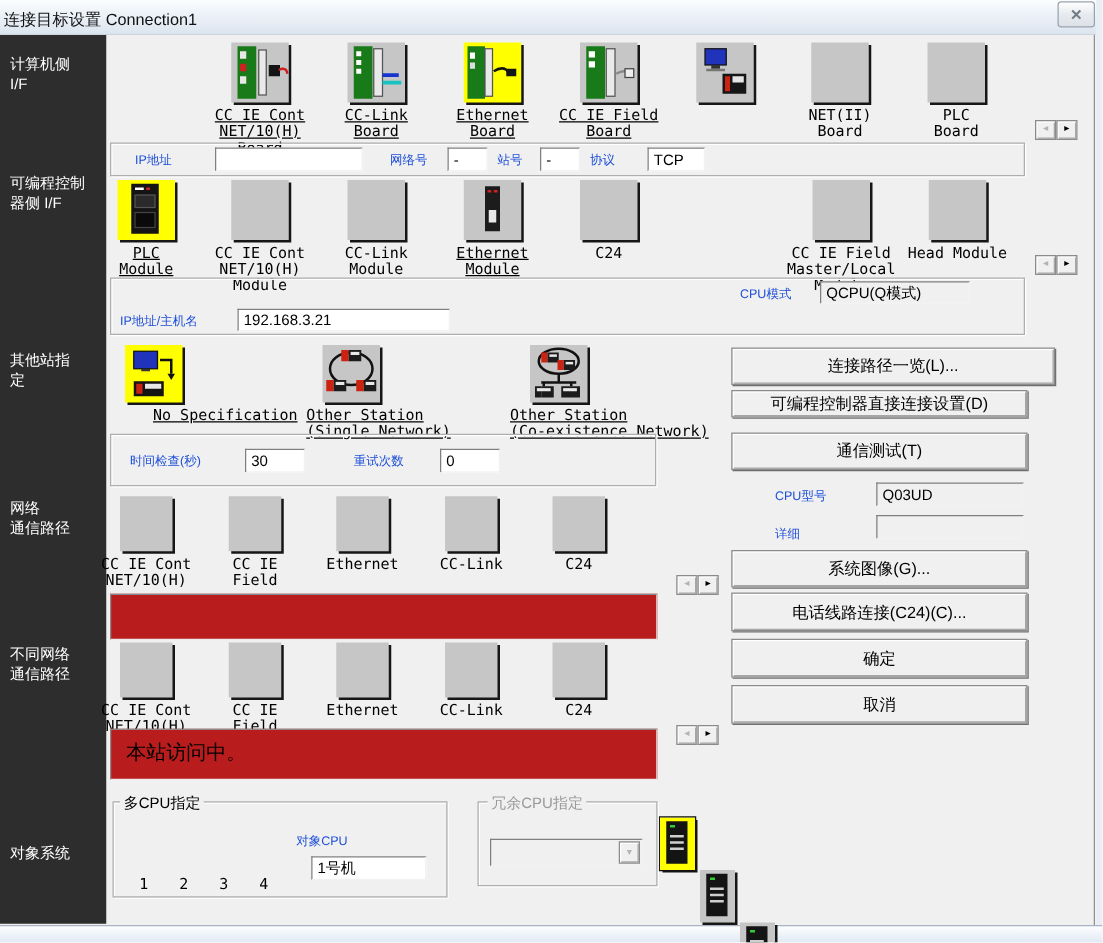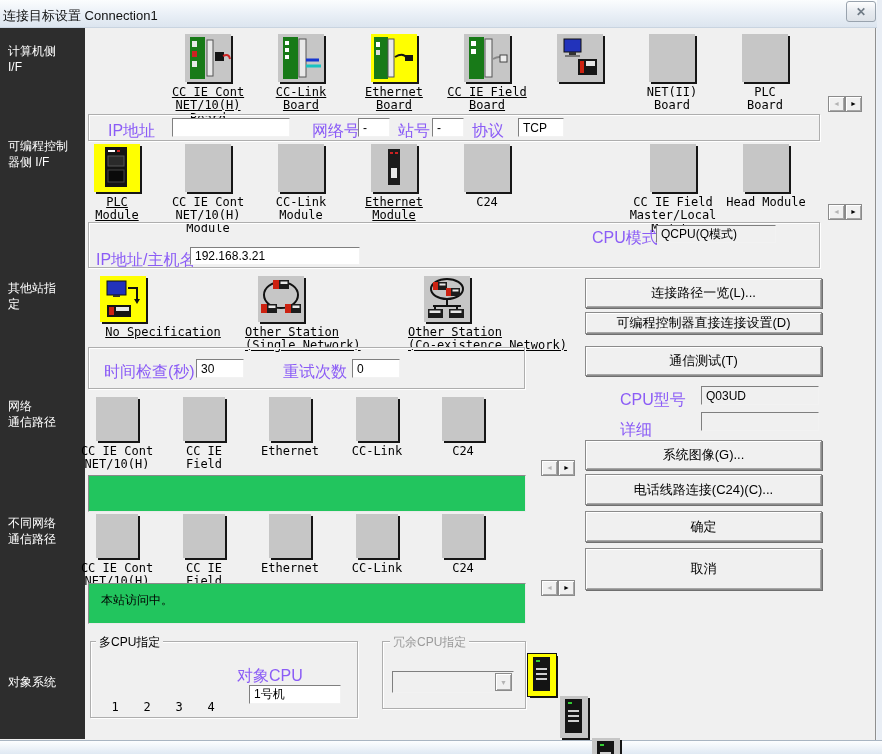--- a/index.html
+++ b/index.html
@@ -27,24 +27,24 @@
   .sunken { background:#ffffff; border:1px solid; border-color:#7f7f7f #f2f2f2 #f2f2f2 #7f7f7f;
     font-size:12px; padding:1px 4px; display:flex; align-items:center; }
   .sunken.ro { background:#f0f0f0; }
   .btn { background:#f0f0f0; border:1px solid #8b8b8b;
     box-shadow:inset 1px 1px 0 #ffffff, inset -1px -1px 0 #a6a6a6, 1px 1px 0 #6f6f6f;
     display:flex; align-items:center; justify-content:center; font-size:13px; color:#000; cursor:default; }
   .sbtn { width:17px; height:16px; background:#f0f0f0; border:1px solid #8b8b8b;
     box-shadow:inset 1px 1px 0 #fff, inset -1px -1px 0 #a6a6a6;
     display:inline-flex; align-items:center; justify-content:center; font-size:7px; }
   .sbtn.dis { color:#b3b3b3; }
-  .notebox { background:#22c55e; border:1px solid; border-color:#8a8a8a #eaeaea #eaeaea #8a8a8a;
-    font-size:12px; padding:8px 12px; }
+  .notebox { background:#b91c1c; border:1px solid; border-color:#8a8a8a #eaeaea #eaeaea #8a8a8a;
+    font-size:16px; padding:8px 12px; }
   .legend { font-size:12px; background:#f0f0f0; padding:0 3px; }
-  .flabel { font-size:16px; color:#8b5cf6; }
+  .flabel { font-size:10px; color:#1d4ed8; }
   .botstrip { left:0; top:740px; width:882px; height:14px;
     background:linear-gradient(#fdfeff,#e0e9f3); border-top:1px solid #a9b5c2; }
   .rstrip { left:877px; top:0; width:5px; height:754px; background:#e9eef5; }
 </style>
 </head>
 <body>
 
 <div id="app">
 
   <div class="abs rstrip"></div>
@@ -229,21 +229,21 @@
         <svg width="46" height="46">
       <rect x="7" y="5" width="19" height="14" fill="#2233bb" stroke="#111"></rect>
           <rect x="13" y="19" width="7" height="2" fill="#333"></rect>
       <path d="M28 12 h9 v11" stroke="#111" stroke-width="2" fill="none"></path>
           <path d="M34 23 l3 5 l3 -5 z" fill="#111"></path>
       <rect x="7" y="29" width="24" height="12" fill="#141414"></rect>
           <rect x="9" y="31" width="5" height="8" fill="#cc2211"></rect>
       <rect x="16" y="31" width="13" height="4" fill="#e8e8e8"></rect>
         </svg>
       </div>
-    <div class="lbl mono link" style="margin-top:4px;text-align:center">No Specification</div>
+    <div class="lbl mono link" style="margin-top:4px;text-align:right">No Specification</div>
   </div>
   <div class="abs" style="left:245px;top:276px;width:160px">
     <div class="ic" style="width:46px;height:46px;margin-left:13px">
         <svg width="46" height="46">
       <ellipse cx="23" cy="19" rx="17" ry="13" fill="none" stroke="#111" stroke-width="2"></ellipse>
       <g transform="translate(15,4)">
             <rect width="6" height="9" fill="#cc2211"></rect>
             <rect x="6" width="10" height="9" fill="#1c1c1c"></rect>
             <rect x="7.5" y="1.5" width="7" height="2.5" fill="#e8e8e8"></rect>
           </g>
@@ -345,31 +345,31 @@
   </div>
   <div class="abs item" style="left:418px;top:514px;width:90px">
     <div class="ic" style="width:42px;height:44px"></div>
     <div class="lbl mono" style="margin-top:4px">C24</div>
   </div>
   <div class="abs" style="left:541px;top:576px">
     <span class="sbtn dis">◄</span><span class="sbtn">►</span>
   </div>
   <div class="abs notebox" style="left:88px;top:583px;width:438px;height:41px">本站访问中。</div>
 
-  <div class="abs btn" style="left:585px;top:278px;width:237px;height:30px">连接路径一览(L)...</div>
+  <div class="abs btn" style="left:585px;top:278px;width:259px;height:30px">连接路径一览(L)...</div>
   <div class="abs btn" style="left:585px;top:312px;width:237px;height:22px">可编程控制器直接连接设置(D)</div>
   <div class="abs btn" style="left:585px;top:346px;width:237px;height:30px">通信测试(T)</div>
   <div class="abs flabel" style="left:620px;top:390px">CPU型号</div>
   <div class="abs sunken ro" style="left:701px;top:386px;width:118px;height:19px">Q03UD</div>
   <div class="abs flabel" style="left:620px;top:420px">详细</div>
   <div class="abs sunken ro" style="left:701px;top:412px;width:118px;height:19px"></div>
   <div class="abs btn" style="left:585px;top:440px;width:237px;height:30px">系统图像(G)...</div>
   <div class="abs btn" style="left:585px;top:474px;width:237px;height:31px">电话线路连接(C24)(C)...</div>
   <div class="abs btn" style="left:585px;top:511px;width:237px;height:31px">确定</div>
-  <div class="abs btn" style="left:585px;top:548px;width:237px;height:42px">取消</div>
+  <div class="abs btn" style="left:585px;top:548px;width:237px;height:31px">取消</div>
 
   <div class="abs etched" style="left:90px;top:641px;width:268px;height:77px"></div>
   <div class="abs legend" style="left:96px;top:634px">多CPU指定</div>
   <div class="abs ic yellow" style="left:101px;top:654px;width:28px;height:42px;outline:1px solid #111">
       <svg width="28" height="42">
     <rect x="5" y="3" width="17" height="34" fill="#141414"></rect>
         <rect x="8" y="6" width="4" height="2" fill="#33cc33"></rect>
     <rect x="8" y="14" width="11" height="2" fill="#cfcfcf"></rect>
         <rect x="8" y="19" width="11" height="2" fill="#cfcfcf"></rect>
         <rect x="8" y="24" width="11" height="2" fill="#cfcfcf"></rect>

